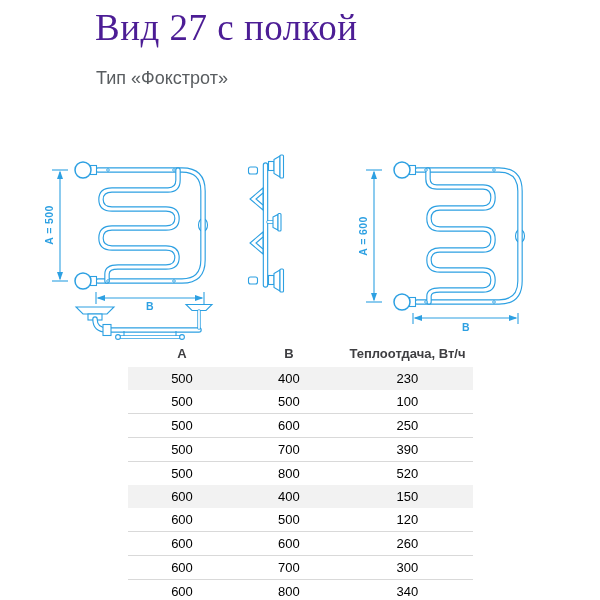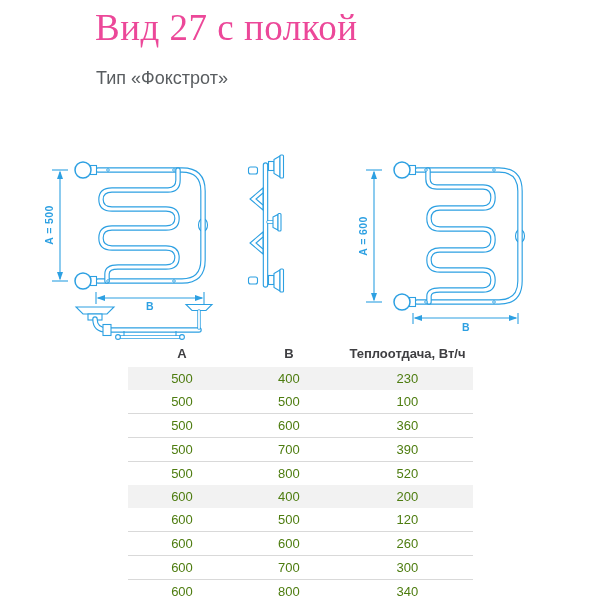--- a/index.html
+++ b/index.html
@@ -2,21 +2,21 @@
 <html style="--draw: #2da0e2;"><head>
 <meta charset="utf-8">
 <style>
   html,body{margin:0;padding:0;background:#fff;}
   body{width:600px;height:600px;position:relative;font-family:"Liberation Sans",sans-serif;overflow:hidden;}
   :root{--draw:#2da0e2;}
 
   .page-title{
     position:absolute;left:95px;top:6px;margin:0;
     font-family:"Liberation Serif",serif;font-weight:400;
-    font-size:37px;color:#ec4899;letter-spacing:.5px;text-align:right;
+    font-size:37px;color:#4c1d95;letter-spacing:.5px;text-align:right;
   }
   .page-subtitle{
     position:absolute;left:96px;top:68px;margin:0;
     font-size:18px;color:#595d60;font-weight:400;
   }
 
   .drawings{position:absolute;left:30px;top:140px;width:545px;height:210px;}
 
   
   .tube{stroke:var(--draw);stroke-width:5.5;fill:none;stroke-linecap:round;stroke-linejoin:round;}
@@ -35,21 +35,21 @@
     border-collapse:collapse;table-layout:fixed;
     font-size:13px;
   }
   .spec-table col.c1{width:31.3%;} .spec-table col.c2{width:30.7%;} .spec-table col.c3{width:38%;}
   .spec-table th{
     height:27px;padding:0;text-align:center;vertical-align:middle;
     color:#3f3f42;font-weight:bold;font-size:13px;
   }
   .spec-table td{
     height:23px;padding:0;text-align:center;vertical-align:middle;
-    color:#4d7c0f;
+    color:#000000;
   }
   .spec-table tr.shade td{background:#f2f2f2;}
   .spec-table tr.bordered td{border-bottom:1px solid #d9d9d9;}
 </style>
 </head>
 <body>
 
 <h1 class="page-title">Вид 27 с полкой</h1>
 <p class="page-subtitle">Тип «Фокстрот»</p>
 
@@ -199,36 +199,36 @@
         <td>230</td>
       </tr>
       <tr class="bordered">
         <td>500</td>
         <td>500</td>
         <td>100</td>
       </tr>
       <tr class="bordered">
         <td>500</td>
         <td>600</td>
-        <td>360</td>
+        <td>250</td>
       </tr>
       <tr class="bordered">
         <td>500</td>
         <td>700</td>
         <td>390</td>
       </tr>
       <tr>
         <td>500</td>
         <td>800</td>
         <td>520</td>
       </tr>
       <tr class="shade">
         <td>600</td>
         <td>400</td>
-        <td>200</td>
+        <td>150</td>
       </tr>
       <tr class="bordered">
         <td>600</td>
         <td>500</td>
         <td>120</td>
       </tr>
       <tr class="bordered">
         <td>600</td>
         <td>600</td>
         <td>260</td>

